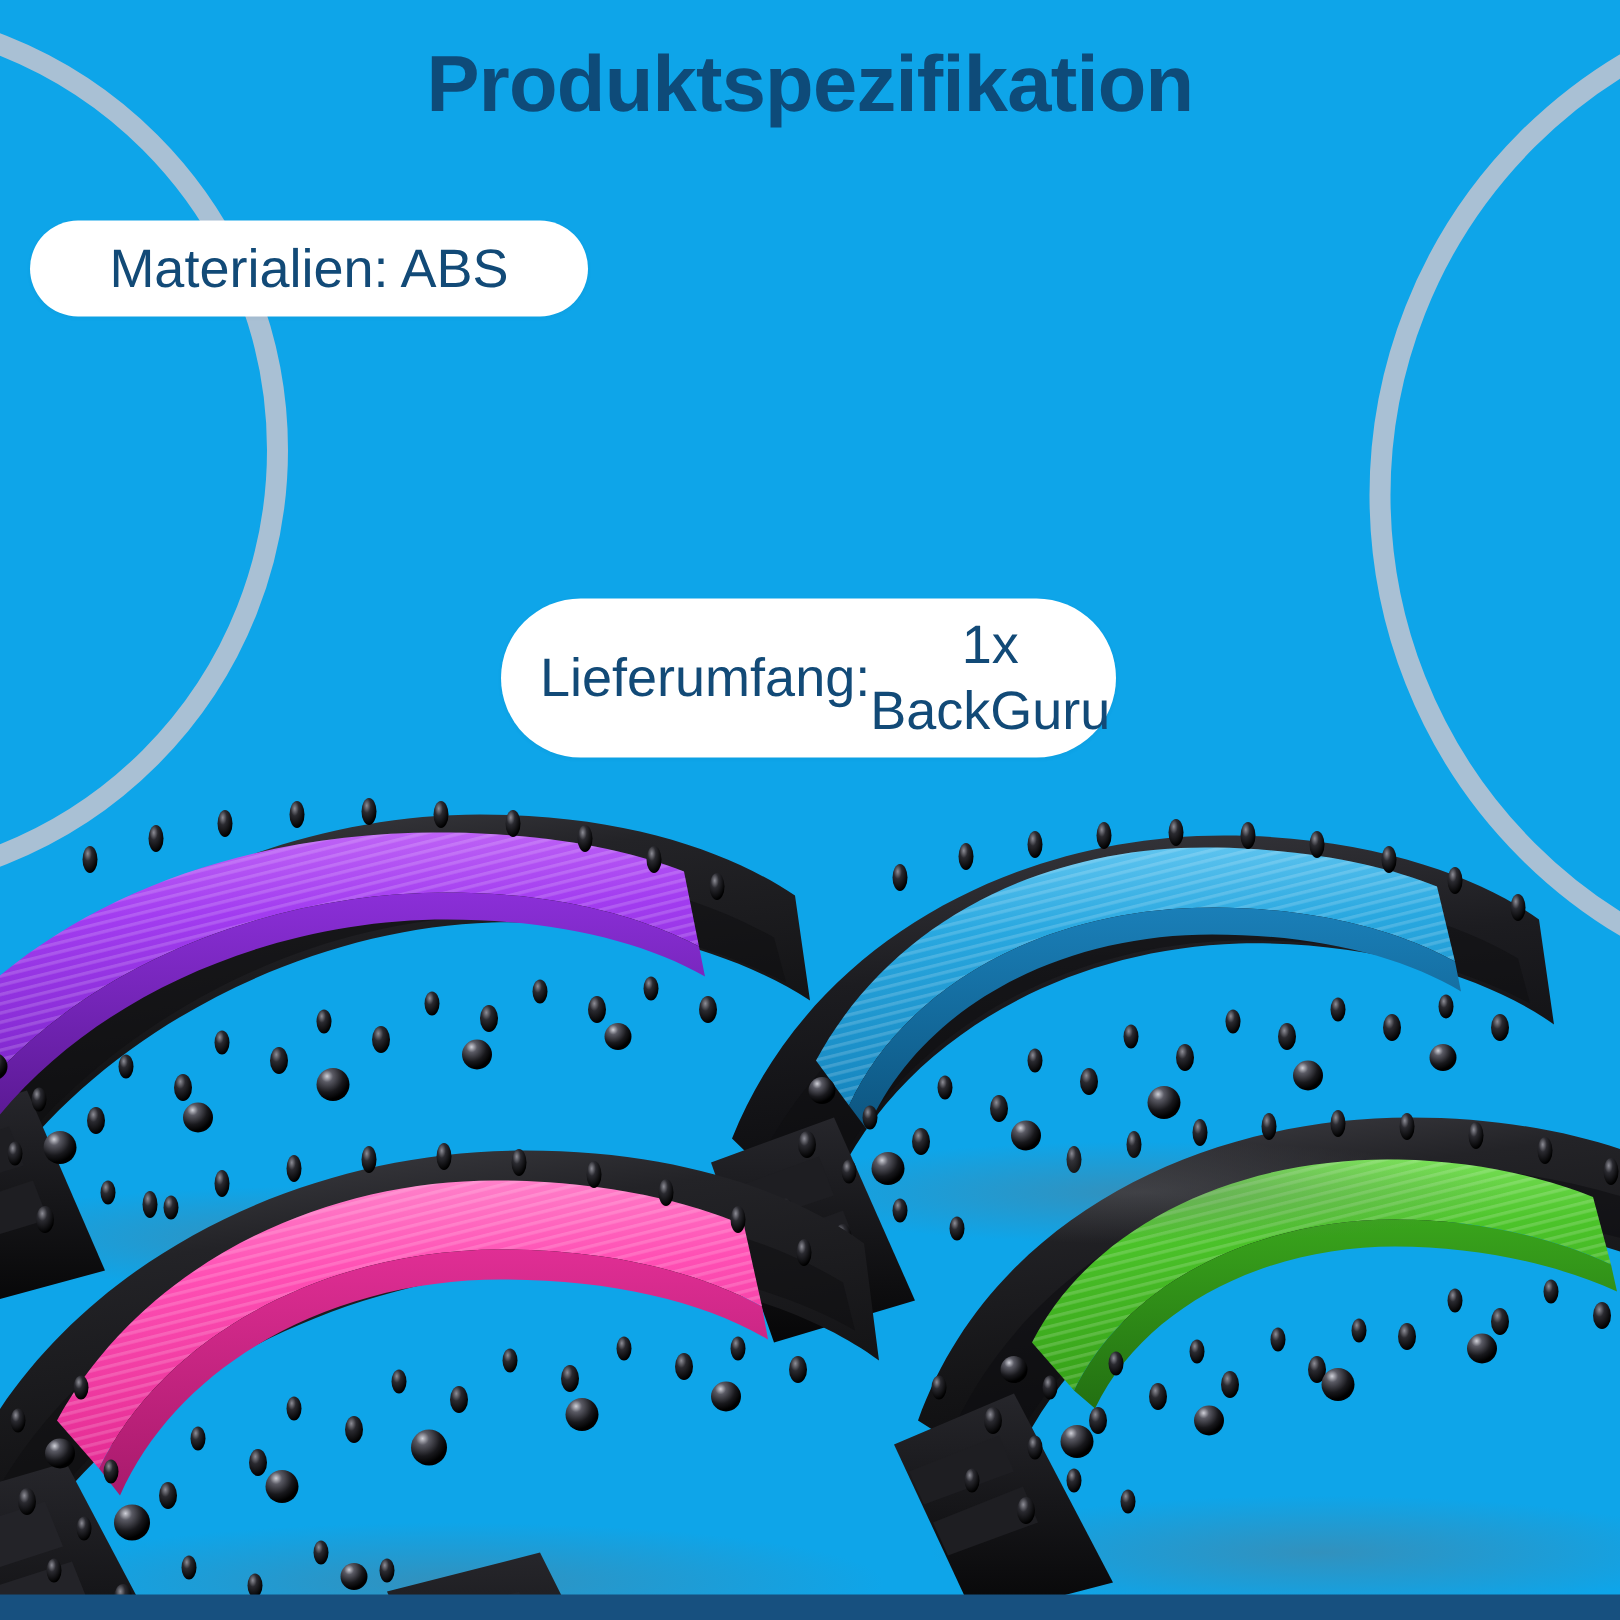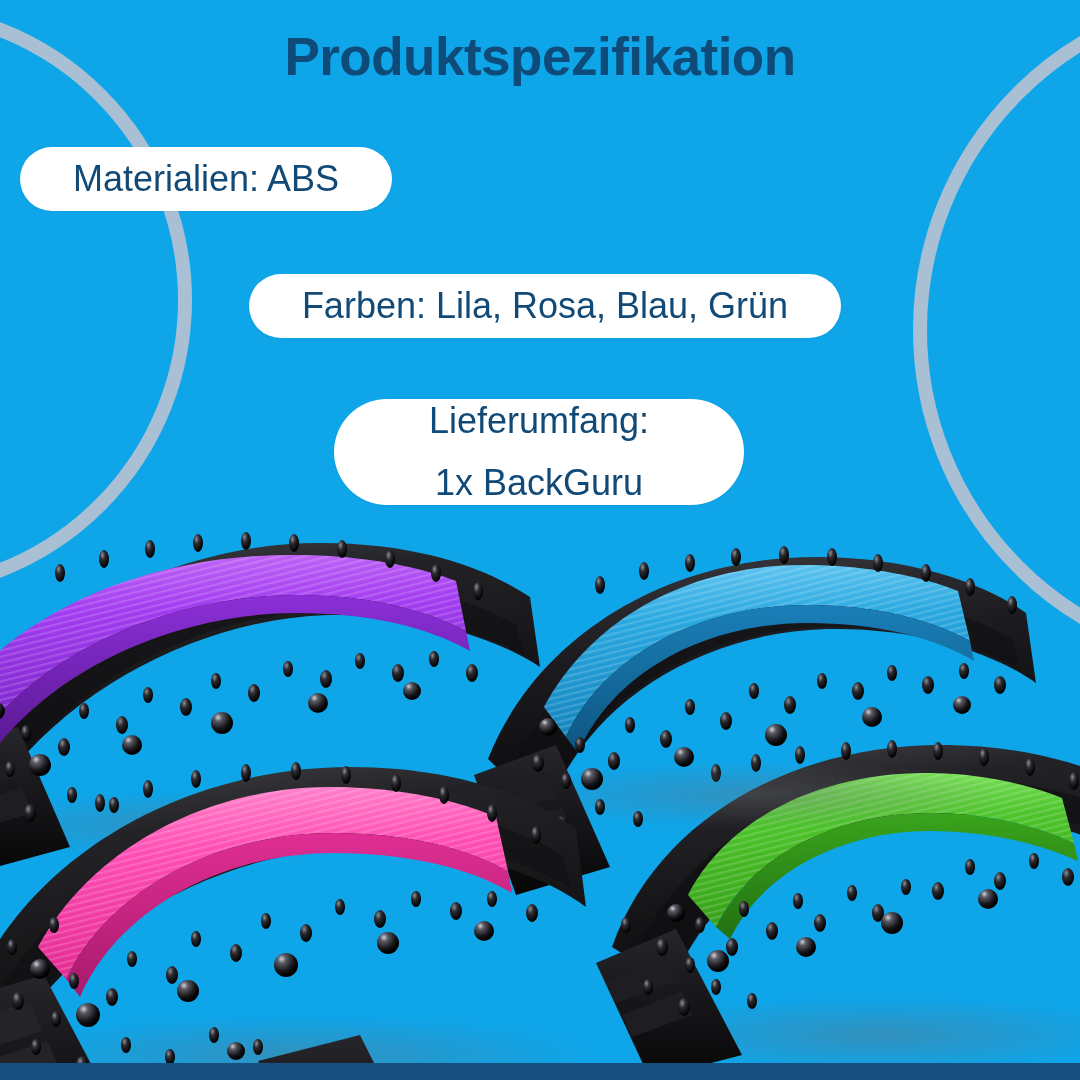--- a/index.html
+++ b/index.html
@@ -46,22 +46,22 @@
     box-sizing:border-box;
     padding:0 26px;
     box-shadow:0 1px 3px rgba(40,60,80,0.05);
   }
   #pill-material{left:20px;top:147px;width:372px;height:64px;}
   #pill-application{left:418px;top:147px;width:628px;height:64px;}
   #pill-colors{left:249px;top:274px;width:592px;height:64px;}
   #pill-scope{
     left:334px;top:399px;width:410px;height:106px;
     border-radius:56px;
-    flex-direction:column;
-    justify-content:space-between;
+    flex-direction:row;
+    justify-content:flex-start;
   }
   #pill-scope .l1,#pill-scope .l2{display:block;}
 
   
   #product-photo{
     position:absolute;left:0;top:495px;width:1080px;height:585px;
     overflow:hidden;
   }
   #product-svg{display:block;width:1080px;height:585px;}
 
@@ -83,23 +83,20 @@
     <circle cx="1255" cy="330" r="335" fill="none" stroke="#a9c0d4" stroke-width="14"></circle>
   </svg>
 
   <div id="title">Produktspezifikation</div>
 
   <div class="pill" id="pill-material">
     <span>Materialien: ABS</span>
   </div>
 
 
-  <div class="pill" id="pill-colors">
-    <span>Farben: Lila, Rosa, Blau, Grün</span>
-  </div>
 
   <div class="pill" id="pill-scope">
     <span class="l1">Lieferumfang:</span>
     <span class="l2">1x BackGuru</span>
   </div>
 
   <div id="product-photo">
     <svg id="product-svg" viewBox="0 0 1080 585" preserveAspectRatio="xMidYMid slice" aria-hidden="true">
       <defs>
 

